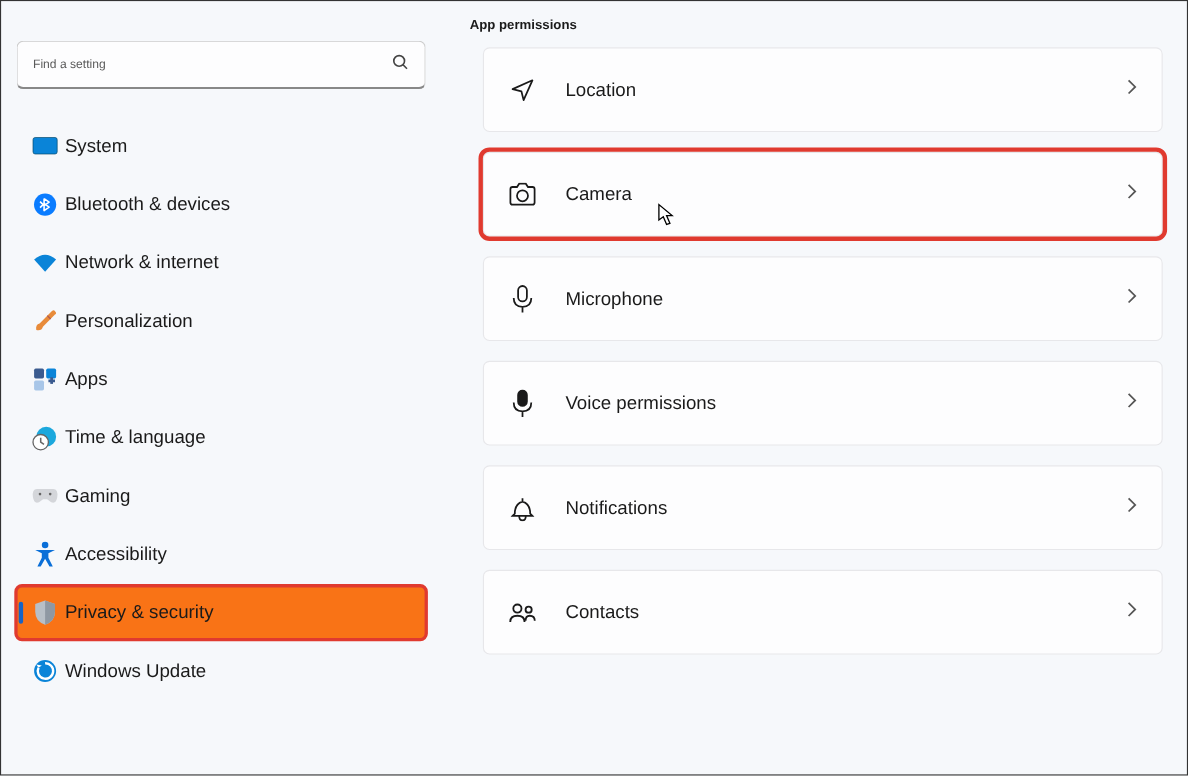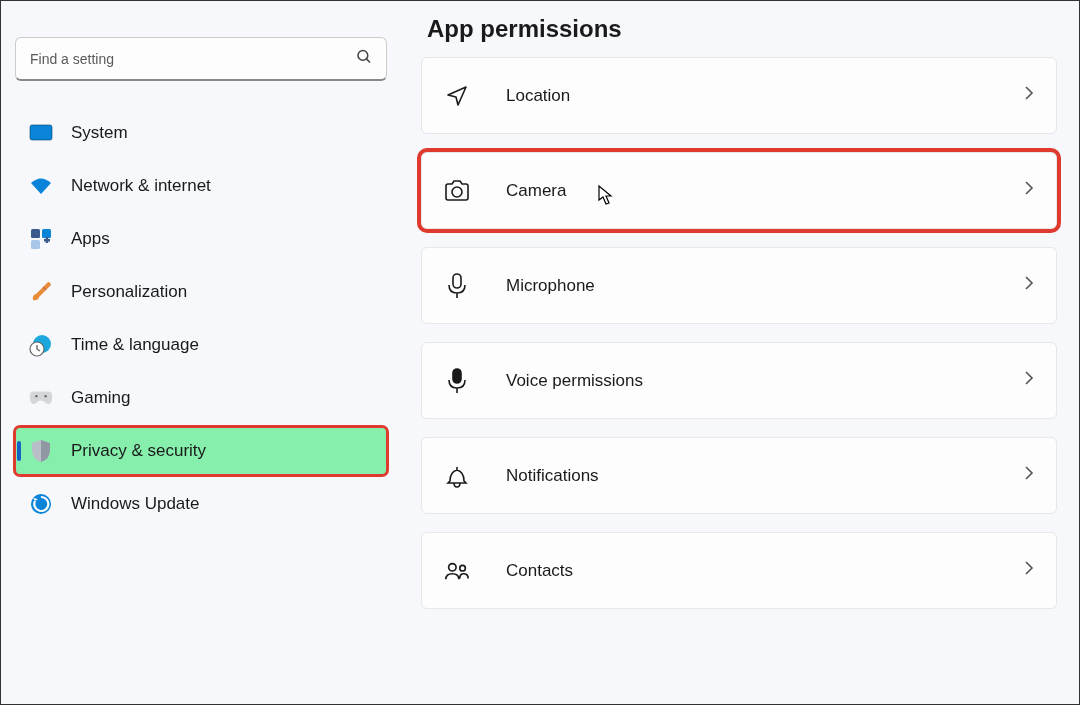--- a/index.html
+++ b/index.html
@@ -25,77 +25,78 @@
     margin: 36px 0 22px 0;
   }
   .search-input {
     width: 100%;
     height: 44px;
     border: 1px solid #ccc;
     border-bottom: 2px solid #888;
     border-radius: 6px;
     background: #fdfdfe;
     padding: 0 44px 0 14px;
-    font-size: 14px;
+    font-size: 11px;
     color: #5a5a5a;
     outline: none;
   }
   .search-input::placeholder { color: #5a5a5a; }
   .search-icon {
     position: absolute;
     right: 14px; top: 50%;
     transform: translateY(-50%);
     color: #444;
   }
   .nav { display: flex; flex-direction: column; gap: 5px; margin-top: 6px; }
   .nav-item {
     display: flex; align-items: center;
     height: 48px;
     padding: 0 10px 0 14px;
     border-radius: 5px;
     cursor: pointer;
-    gap: 18px;
+    gap: 6px;
     position: relative;
   }
   .nav-item.active {
-    background: #86efac;
+    background: #f97316;
   }
   .nav-item.active::before {
     content: "";
     position: absolute;
     left: 2px; top: 14px; bottom: 14px;
     width: 4px; border-radius: 2px;
     background: #1663c7;
   }
   .nav-icon { width: 24px; height: 24px; display:flex; align-items:center; justify-content:center; flex-shrink:0; }
   .nav-label { font-size: 17px; }
   .highlight-red {
     outline: 3px solid #e03a2f;
     outline-offset: -1px;
   }
   .main {
     flex: 1;
     padding: 10px 22px 10px 20px;
     overflow: hidden;
   }
   .section-title {
-    font-size: 24px; font-weight: 600;
+    font-size: 12px; font-weight: 600;
     margin: 4px 0 14px 6px;
   }
   .card {
     background: #fdfdfe;
     border: 1px solid #e7e7ea;
     border-radius: 6px;
     height: 77px;
     display: flex;
     align-items: center;
     padding: 0 22px 0 22px;
     margin-bottom: 18px;
     cursor: pointer;
-    gap: 36px;
+    gap: 26px;
+    margin-left: 18px;
   }
   .card.highlight-red { outline: 4px solid #e03a2f; outline-offset: 0; }
   .card-icon { width: 26px; height: 26px; display:flex; align-items:center; justify-content:center; flex-shrink:0; color:#1a1a1a;}
   .card-label { font-size: 17px; flex: 1; }
   .chevron { color: #555; }
   .cursor-pointer-img {
     position: absolute;
     left: 597px; top: 184px;
     pointer-events: none;
   }
@@ -119,53 +120,62 @@
       <div class="nav-item">
         <span class="nav-icon">
           <svg width="24" height="20" viewBox="0 0 24 20">
               <rect x="1" y="2" width="22" height="15" rx="2" fill="#0a84d8"></rect>
               <rect x="1" y="2" width="22" height="15" rx="2" fill="none" stroke="#046" stroke-width="0.6"></rect>
             </svg>
         </span>
         <span class="nav-label">System</span>
       </div>
 
+      <div class="nav-item">
+        <span class="nav-icon">
+          <svg width="22" height="22" viewBox="0 0 24 24">
+              <circle cx="12" cy="12" r="11" fill="#0a7cff"></circle>
+              <path d="M11 6 L16 9.5 L11 13 L11 6 M11 11 L16 14.5 L11 18 L11 11 M7 9 L11 13 M7 15 L11 11" stroke="#fff" stroke-width="1.6" fill="none" stroke-linejoin="round"></path>
+            </svg>
+        </span>
+        <span class="nav-label">Bluetooth &amp; devices</span>
+      </div>
 
       <div class="nav-item">
         <span class="nav-icon">
           <svg width="24" height="20" viewBox="0 0 24 20">
               <path d="M2 7 Q12 -2 22 7 L12 18 Z" fill="#0a84d8"></path>
             </svg>
         </span>
         <span class="nav-label">Network &amp; internet</span>
+      </div>
+
+      <div class="nav-item">
+        <span class="nav-icon">
+          <svg width="24" height="24" viewBox="0 0 24 24">
+              <path d="M4 20 Q3 15 7 14 L18 3 Q20 1 21 3 Q23 5 21 6 L10 17 Q9 21 4 20 Z" fill="#e88b3a"></path>
+              <path d="M14 7 L17 10" stroke="#a55" stroke-width="1"></path>
+            </svg>
+        </span>
+        <span class="nav-label">Personalization</span>
       </div>
 
       <div class="nav-item">
         <span class="nav-icon">
           <svg width="22" height="22" viewBox="0 0 22 22">
               <rect x="1" y="1" width="9" height="9" rx="1.5" fill="#3b5b8f"></rect>
               <rect x="12" y="1" width="9" height="9" rx="1.5" fill="#0a84d8"></rect>
               <rect x="1" y="12" width="9" height="9" rx="1.5" fill="#a8c6e8"></rect>
               <rect x="14" y="11" width="6" height="2.5" fill="#3b5b8f"></rect>
               <rect x="15.7" y="9" width="2.5" height="6" fill="#3b5b8f"></rect>
             </svg>
         </span>
         <span class="nav-label">Apps</span>
       </div>
 
-      <div class="nav-item">
-        <span class="nav-icon">
-          <svg width="24" height="24" viewBox="0 0 24 24">
-              <path d="M4 20 Q3 15 7 14 L18 3 Q20 1 21 3 Q23 5 21 6 L10 17 Q9 21 4 20 Z" fill="#e88b3a"></path>
-              <path d="M14 7 L17 10" stroke="#a55" stroke-width="1"></path>
-            </svg>
-        </span>
-        <span class="nav-label">Personalization</span>
-      </div>
-
 
       <div class="nav-item">
         <span class="nav-icon">
           <svg width="24" height="24" viewBox="0 0 24 24">
               <circle cx="13" cy="11" r="9" fill="#1ca8dd"></circle>
               <circle cx="8" cy="16" r="7" fill="#fff"></circle>
               <circle cx="8" cy="16" r="7" fill="none" stroke="#666" stroke-width="1.2"></circle>
               <path d="M8 12 L8 16 L11 18" stroke="#666" stroke-width="1.4" fill="none"></path>
             </svg>
         </span>
@@ -176,20 +186,29 @@
         <span class="nav-icon">
           <svg width="26" height="18" viewBox="0 0 26 18">
               <path d="M5 2 L21 2 Q26 2 25 10 Q24 17 19 15 L15 12 L11 12 L7 15 Q2 17 1 10 Q0 2 5 2 Z" fill="#d4d6da"></path>
               <circle cx="8" cy="7" r="1.3" fill="#666"></circle>
               <circle cx="18" cy="7" r="1.3" fill="#666"></circle>
             </svg>
         </span>
         <span class="nav-label">Gaming</span>
       </div>
 
+      <div class="nav-item">
+        <span class="nav-icon">
+          <svg width="22" height="24" viewBox="0 0 22 24">
+              <circle cx="11" cy="3.5" r="3" fill="#0a6fd8"></circle>
+              <path d="M2 8 L20 8 L14 11 L14 15 L18 23 L15 23 L11 16 L7 23 L4 23 L8 15 L8 11 Z" fill="#0a6fd8"></path>
+            </svg>
+        </span>
+        <span class="nav-label">Accessibility</span>
+      </div>
 
       <div class="nav-item active highlight-red">
         <span class="nav-icon">
           <svg width="20" height="24" viewBox="0 0 20 24">
               <path d="M10 1 L19 4 L19 11 Q19 20 10 23 Q1 20 1 11 L1 4 Z" fill="#b8bfc7"></path>
               <path d="M10 1 L19 4 L19 11 Q19 20 10 23 Z" fill="#8f98a3"></path>
             </svg>
         </span>
         <span class="nav-label">Privacy &amp; security</span>
       </div>

